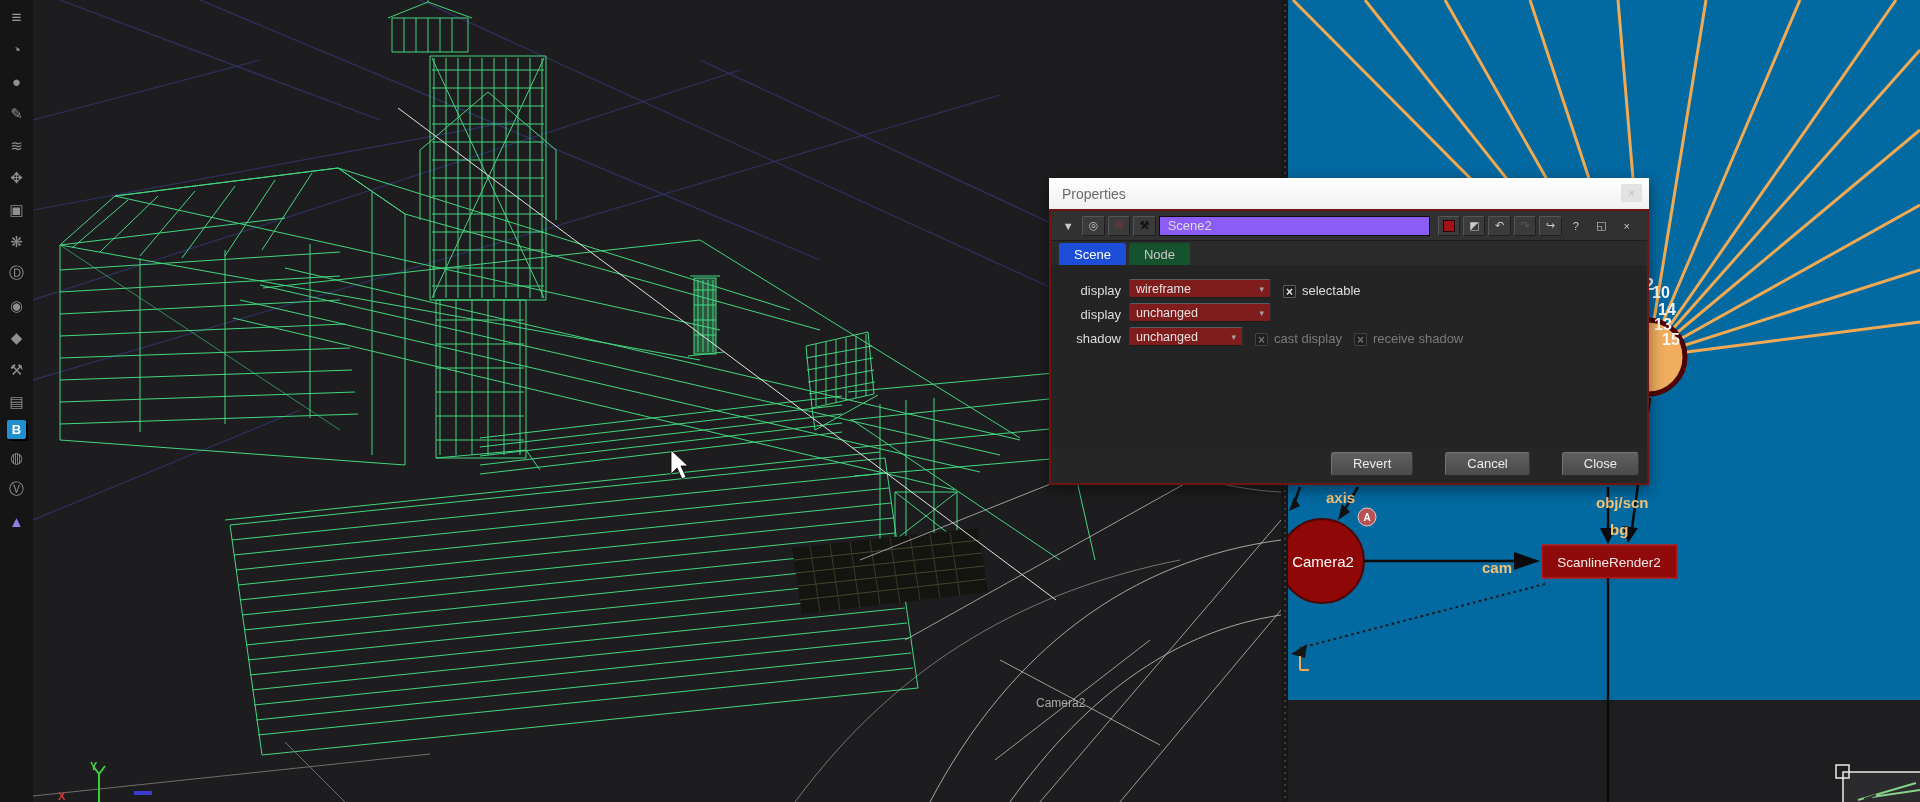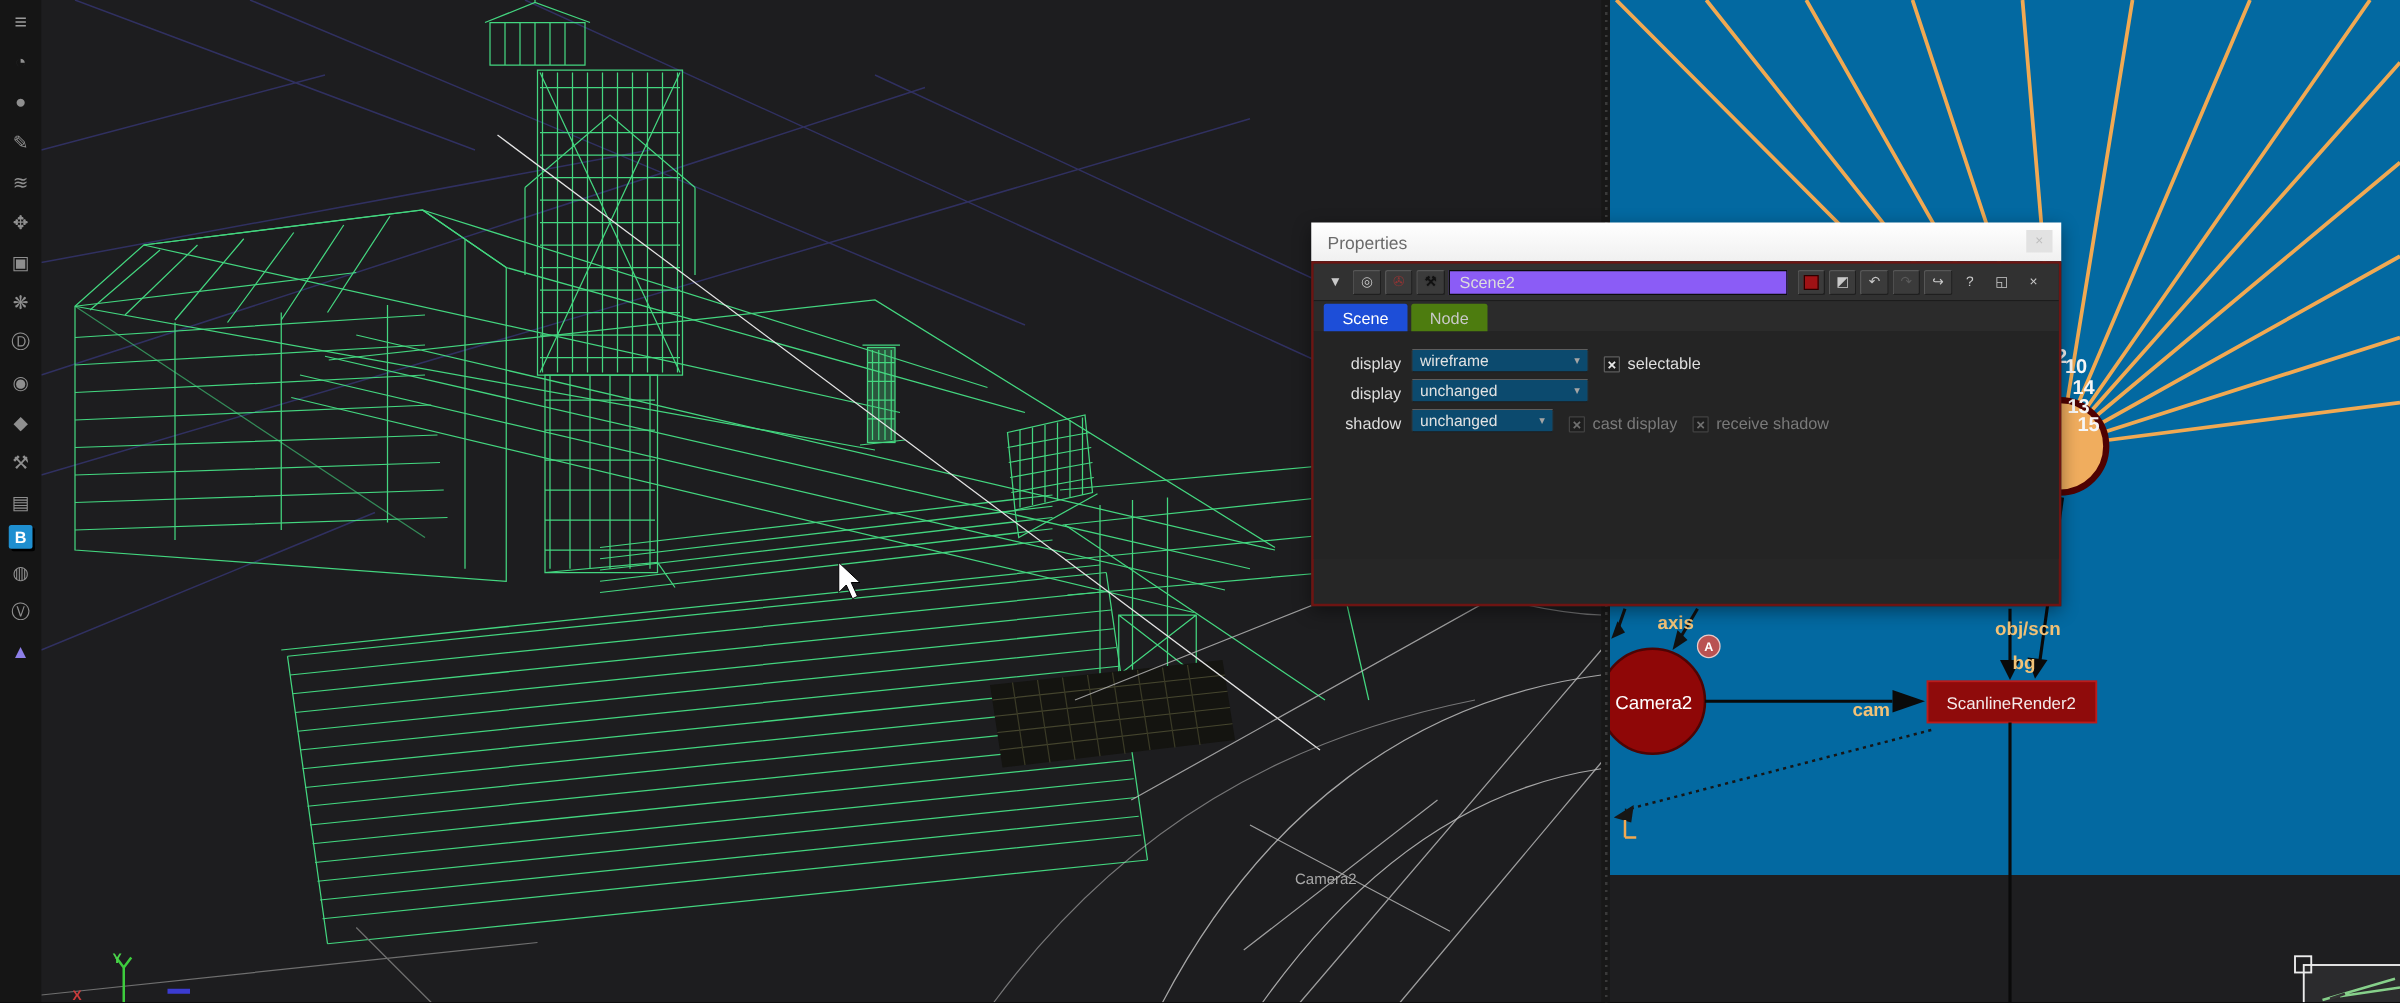--- a/index.html
+++ b/index.html
@@ -43,27 +43,27 @@
   .pbtn.noframe { background:transparent; border-color:transparent; }
   .pbtn .sw-red { width:12px; height:12px; background:#a01215; border:1px solid #2a0000; }
   .pbtn.viewer { color:#8d3434; }
   .pbtn.wrench { color:#111; text-shadow:0 0 1px #000; }
   .pbtn.disabled { color:#5a5a5a; }
   #pname { width:278px; height:20px; background:#8b5cf6; border:1px solid #0c0c0c; color:#dcdcdc;
            font-size:13px; padding:0 8px; margin-right:8px; outline:none; }
   .phead-spacer { flex:1; }
 
   #ptabs { height:24px; background:#2b2b2b; display:flex; align-items:flex-end; padding-left:8px; }
-  .ptab { padding:4px 15px 3px; font-size:13px; color:#c9c9c9; background:#4d7c0f; margin-right:3px; border-radius:2px 2px 0 0; }
+  .ptab { padding:4px 15px 3px; font-size:13px; color:#c9c9c9; background:#14532d; margin-right:3px; border-radius:2px 2px 0 0; }
   .ptab.active { background:#1d4ed8; color:#ffffff; }
 
   #pcontent { padding-top:9px; background:#242424; height:182px; }
   .prow { display:flex; align-items:flex-end; height:24px; padding-left:10px; }
   .plabel { width:60px; text-align:right; margin-right:8px; color:#dedede; font-size:13px; }
-  .pdrop { height:19px; background:#0c4a6e; border-top:1px solid #5d5d5d; border-bottom:1px solid #1d1d1d;
+  .pdrop { height:19px; background:#7f1d1d; border-top:1px solid #5d5d5d; border-bottom:1px solid #1d1d1d;
            border-left:1px solid #333; border-right:1px solid #2a2a2a; border-radius:2px; color:#e2e2e2;
            font-size:12.5px; padding:0 6px; display:flex; align-items:center; justify-content:space-between; }
   .pdrop .arrow { color:#a5a5a5; font-size:9px; margin-left:8px; }
   .w140 { width:142px; } .w112 { width:114px; }
   .pcheck { width:13px; height:13px; background:#1e1e1e; border:1px solid #5c5c5c; border-radius:1px;
             display:flex; align-items:center; justify-content:center; margin:0 6px 0 12px;
             color:#e8e8e8; font-size:12px; font-weight:bold; line-height:1; }
   .pcheck-label { color:#dedede; font-size:13px; }
   .dim .pcheck { color:#6f6f6f; border-color:#424242; }
   .dim .pcheck-label { color:#7a7a7a; }
@@ -304,17 +304,22 @@
             <span>unchanged</span>
             <span class="arrow">▾</span>
           </span>
           <span class="pcheck">×</span>
           <span class="pcheck-label">cast display</span>
           <span class="pcheck">×</span>
           <span class="pcheck-label">receive shadow</span>
         </div>
       </div>
 
+      <div id="pfooter">
+        <span class="fbtn">Revert</span>
+        <span class="fbtn">Cancel</span>
+        <span class="fbtn">Close</span>
+      </div>
 
     </div>
   </div>
 
 </div>
 
 </body></html>

